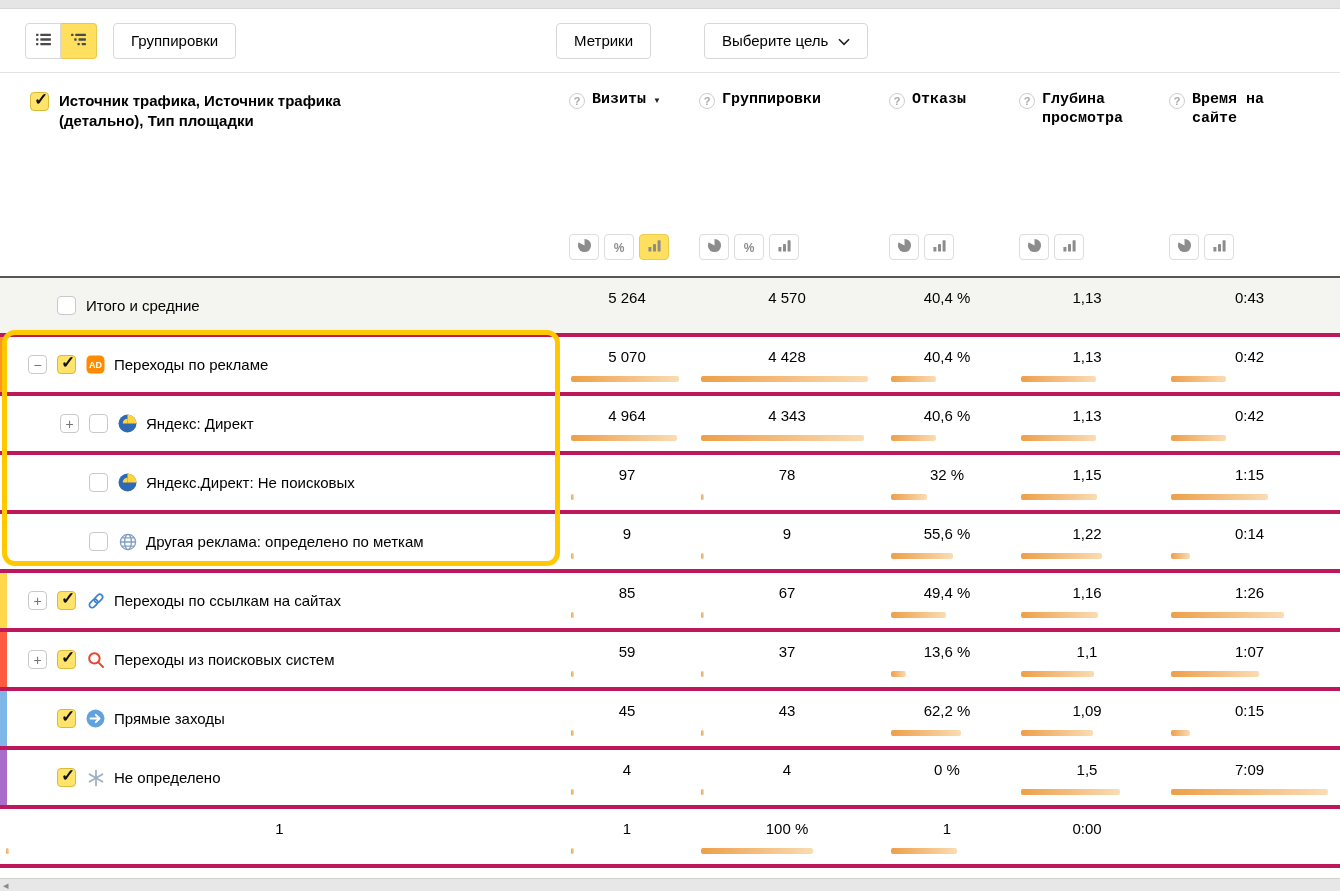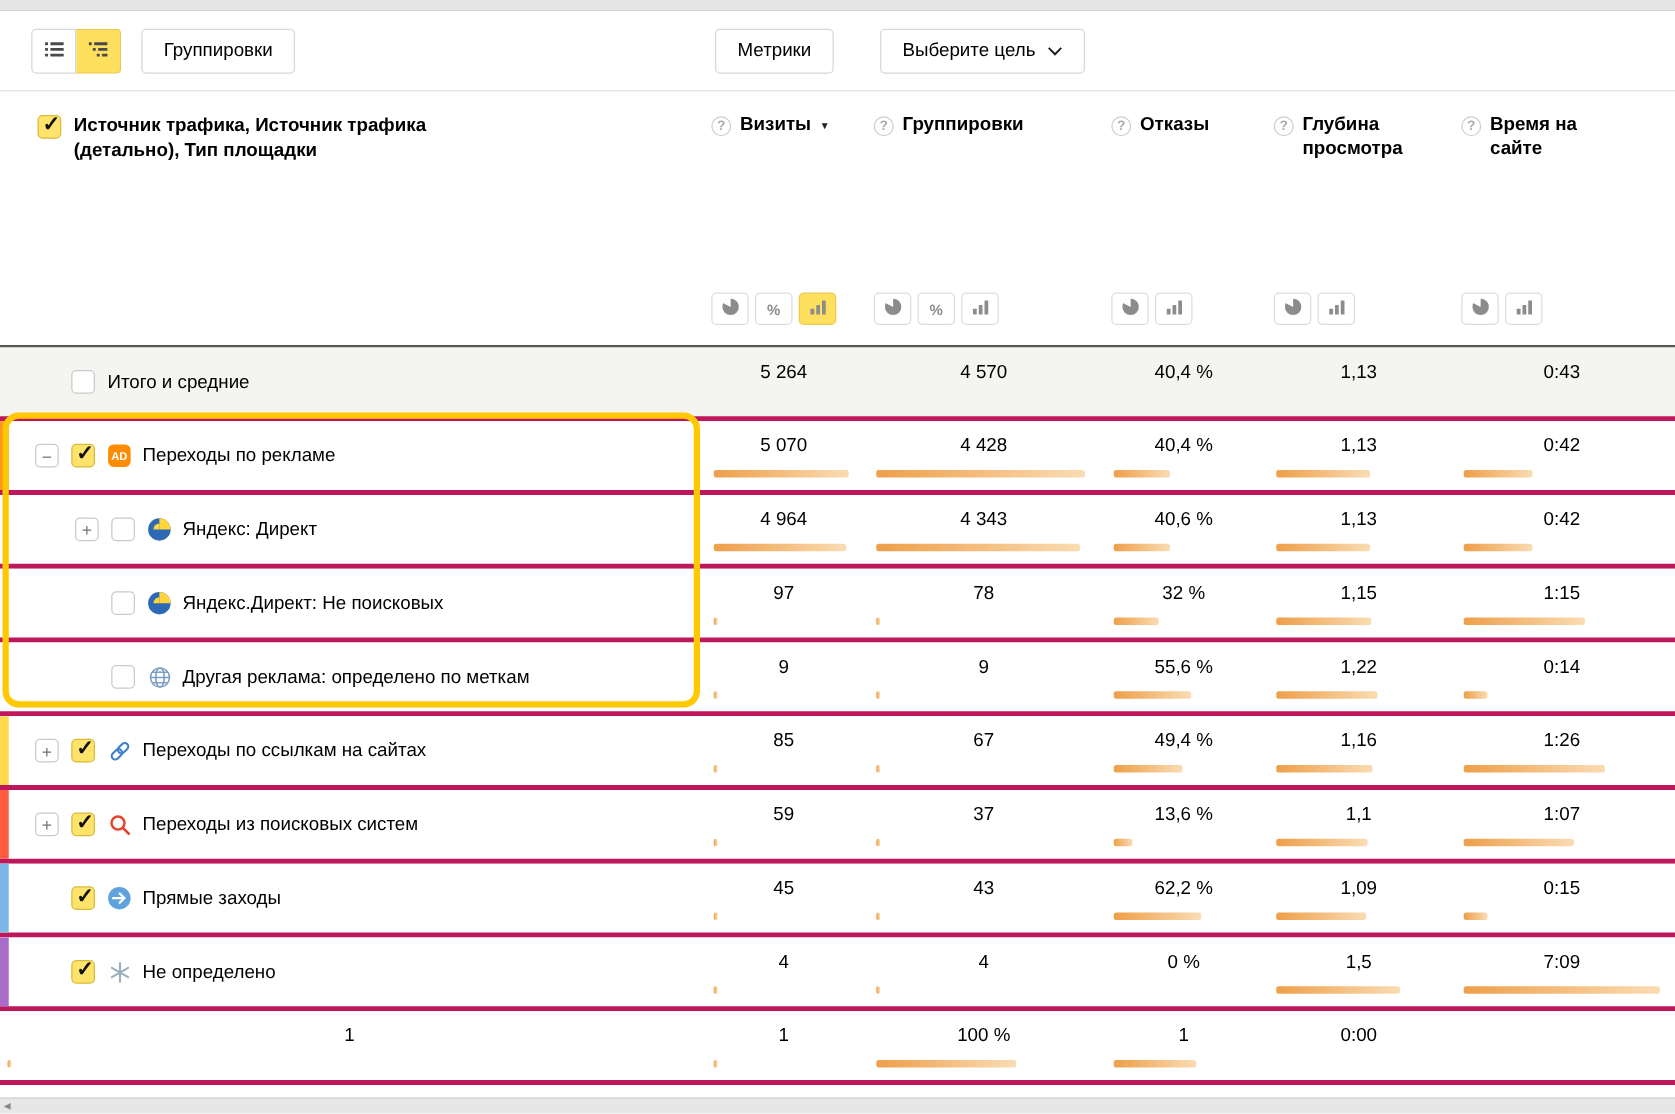--- a/index.html
+++ b/index.html
@@ -10,34 +10,34 @@
 
   
   .toolbar { height:63px; display:flex; align-items:center; padding-left:25px; position:relative; background:#fff; }
   .seg { display:flex; }
   .seg-btn { width:36px; height:36px; border:1px solid #d8d8d8; background:#fff; display:flex; align-items:center; justify-content:center; cursor:pointer; }
   .seg-btn:first-child { border-radius:4px 0 0 4px; }
   .seg-btn:last-child { border-radius:0 4px 4px 0; border-left:none; }
   .seg-btn.active { background:#ffe05e; border-color:#e8c94d; }
   .btn { height:36px; border:1px solid #d8d8d8; background:#fff; border-radius:4px; padding:0 17px; font-size:15px; font-family:inherit; display:flex; align-items:center; gap:10px; cursor:pointer; color:#000; }
   .btn-groupings { margin-left:16px; }
-  .btn-metrics { position:absolute; left:572px; }
+  .btn-metrics { position:absolute; left:556px; }
   .btn-goal { position:absolute; left:704px; }
 
   
   .table { position:relative; }
   .grid-cols { display:grid; grid-template-columns:565px 130px 190px 130px 150px 175px; }
 
   .thead { border-top:1px solid #e2e2e2; border-bottom:2px solid #565656; height:206px; }
   .th { display:flex; flex-direction:column; justify-content:space-between; padding:18px 6px 16px 4px; }
   .th-dim { flex-direction:row; justify-content:flex-start; align-items:flex-start; padding:18px 40px 0 30px; }
   .dim-title { font-weight:bold; line-height:1.3; max-width:350px; cursor:default; }
   .th-top { display:flex; gap:7px; align-items:flex-start; }
   .help-icon { width:16px; height:16px; border:1px solid #cdcdcd; border-radius:50%; color:#ababab; font-size:11px; font-weight:bold; display:flex; align-items:center; justify-content:center; flex:none; margin-top:2px; cursor:pointer; background:#fff; }
-  .th-label { font-weight:bold; line-height:1.25; max-width:105px; cursor:pointer; }
+  .th-label { font-weight:bold; line-height:1.25; max-width:105px; cursor:pointer;font-family:Liberation Mono, monospace; }
   .sort-arrow { font-size:8px; margin-top:5px; color:#222; }
   .toggles { display:flex; gap:5px; }
   .toggle { width:30px; height:26px; border:1px solid #ddd; border-radius:4px; background:#fff; display:flex; align-items:center; justify-content:center; padding:0; cursor:pointer; }
   .toggle.active { background:#ffe05e; border-color:#ecca4e; }
   .pct { font-size:12px; color:#8c8c8c; font-weight:bold; }
 
   .row { height:59px; border-bottom:4px solid #be185d; position:relative; background:#fff; }
   .row.total { background:#f4f4f0; }
   .stripe { position:absolute; left:0; top:0; bottom:0; width:7px; }
 

